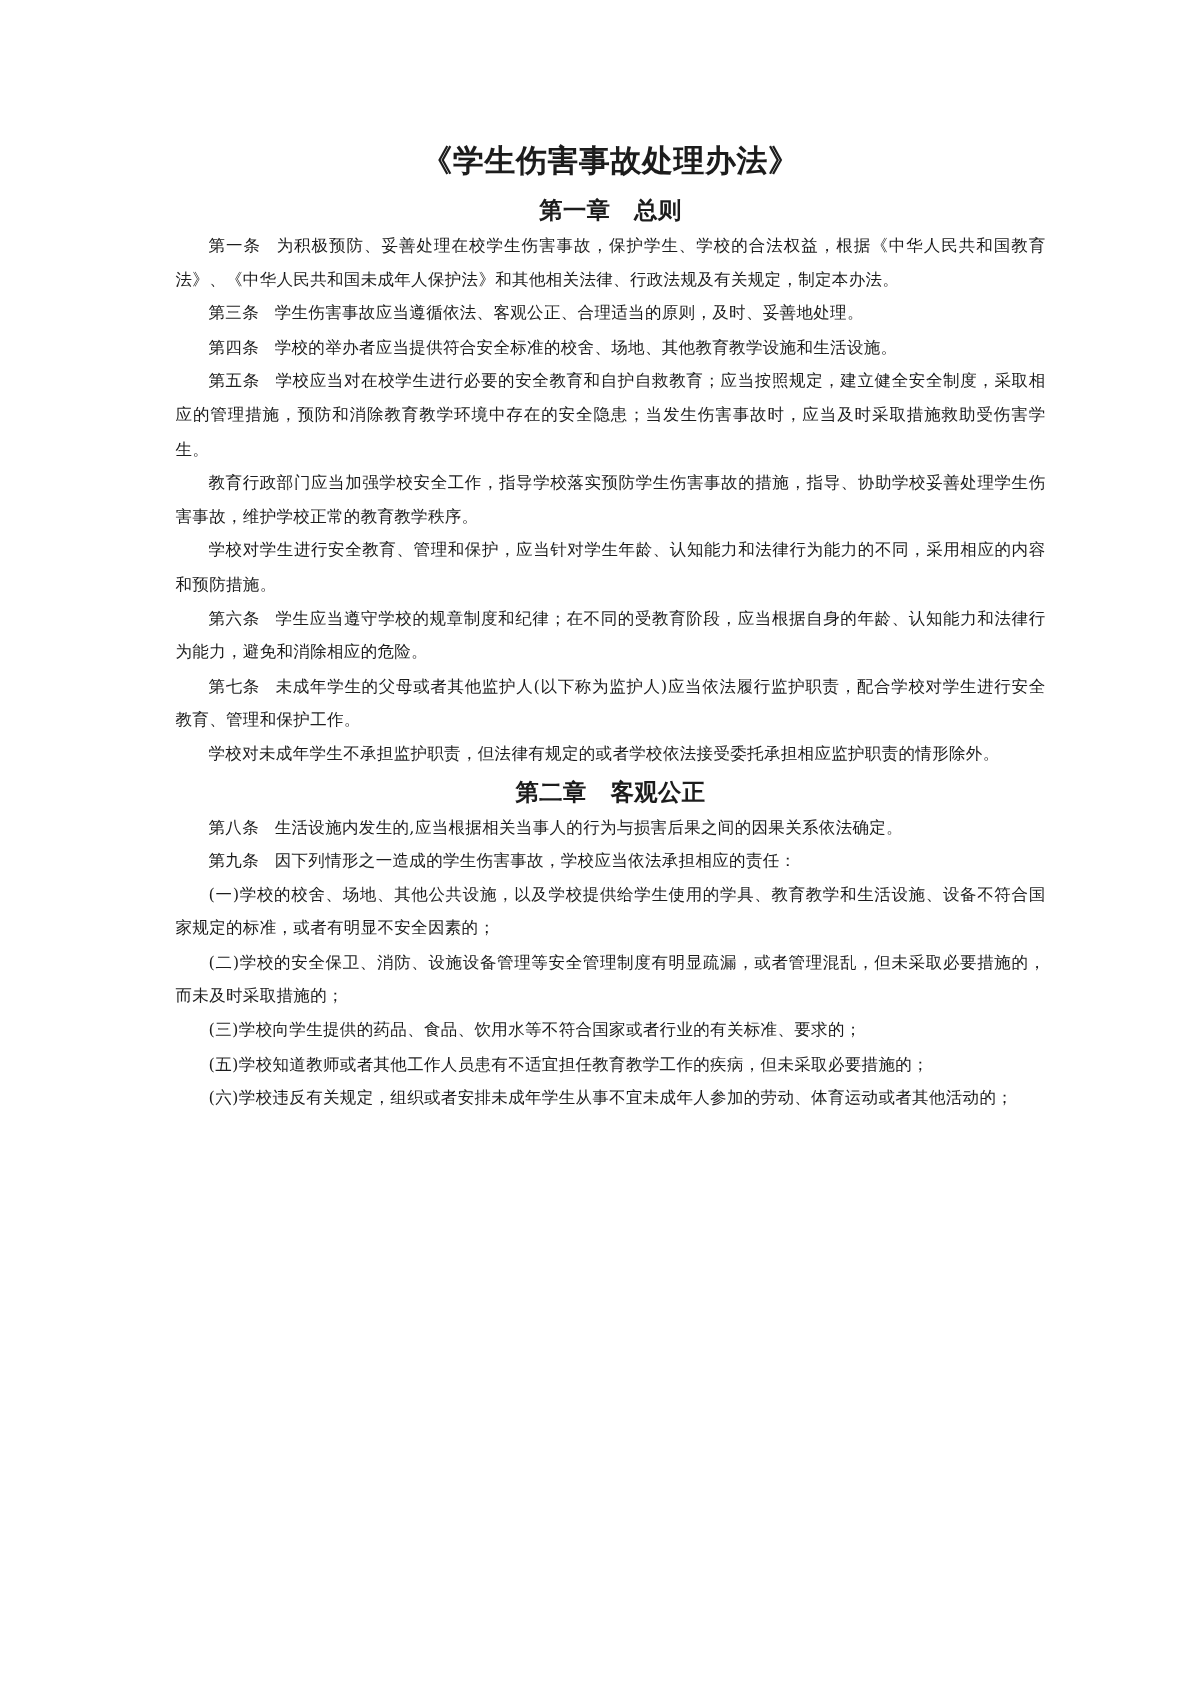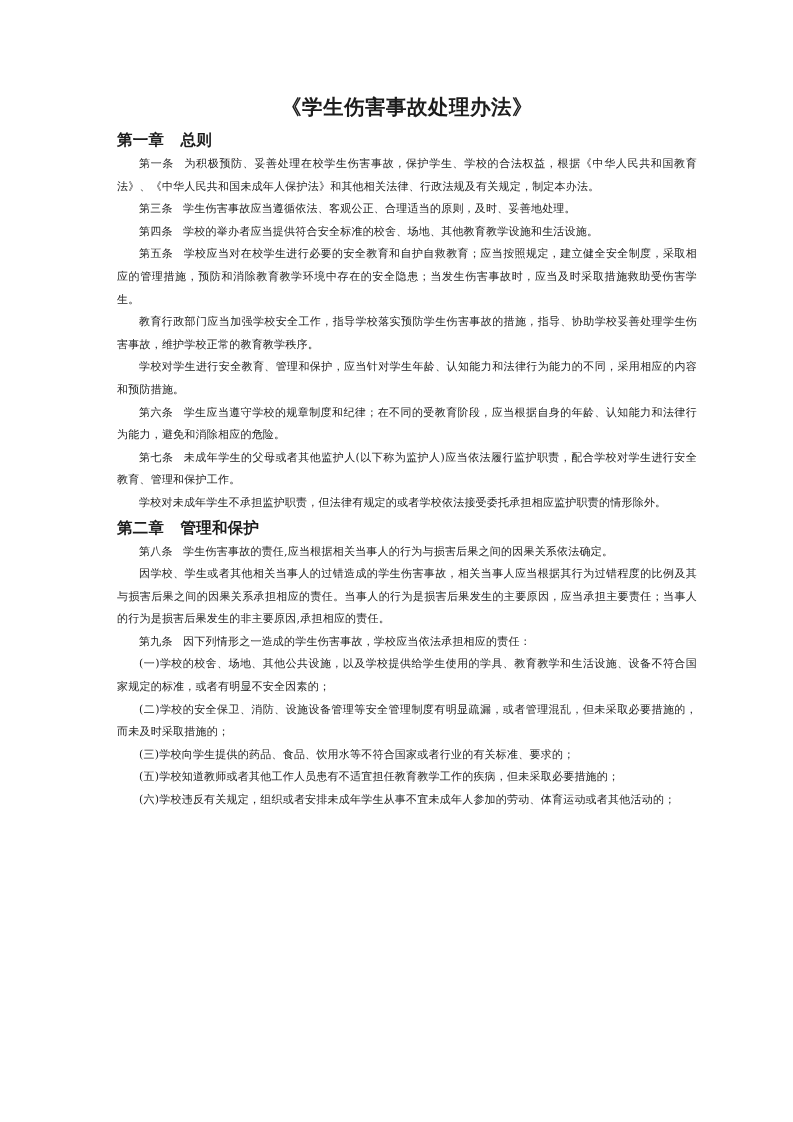--- a/index.html
+++ b/index.html
@@ -31,20 +31,21 @@
     font-size: 20.5px;
     font-weight: bold;
     text-align: center;
     letter-spacing: 0.5px;
     line-height: 30px;
     margin: 0 0 5px 0;
   }
   .chapter-heading {
     font-size: 15.5px;
     font-weight: bold;
+    text-align: center;
     line-height: 25px;
     margin: 0 0 1px 0;
     letter-spacing: 0.3px;
   }
   .chapter-heading .gap {
     display: inline-block;
     width: 16px;
   }
   p.para {
     font-size: 11px;
@@ -72,23 +73,22 @@
         <div class="chapter-heading"><span>第一章</span><span class="gap"></span><span>总则</span></div>
         <p class="para"><span class="artno">第一条</span><span>为积极预防、妥善处理在校学生伤害事故，保护学生、学校的合法权益，根据《中华人民共和国教育法》、《中华人民共和国未成年人保护法》和其他相关法律、行政法规及有关规定，制定本办法。</span></p>
         <p class="para"><span class="artno">第三条</span><span>学生伤害事故应当遵循依法、客观公正、合理适当的原则，及时、妥善地处理。</span></p>
         <p class="para"><span class="artno">第四条</span><span>学校的举办者应当提供符合安全标准的校舍、场地、其他教育教学设施和生活设施。</span></p>
         <p class="para"><span class="artno">第五条</span><span>学校应当对在校学生进行必要的安全教育和自护自救教育；应当按照规定，建立健全安全制度，采取相应的管理措施，预防和消除教育教学环境中存在的安全隐患；当发生伤害事故时，应当及时采取措施救助受伤害学生。</span></p>
         <p class="para"><span>教育行政部门应当加强学校安全工作，指导学校落实预防学生伤害事故的措施，指导、协助学校妥善处理学生伤害事故，维护学校正常的教育教学秩序。</span></p>
         <p class="para"><span>学校对学生进行安全教育、管理和保护，应当针对学生年龄、认知能力和法律行为能力的不同，采用相应的内容和预防措施。</span></p>
         <p class="para"><span class="artno">第六条</span><span>学生应当遵守学校的规章制度和纪律；在不同的受教育阶段，应当根据自身的年龄、认知能力和法律行为能力，避免和消除相应的危险。</span></p>
         <p class="para"><span class="artno">第七条</span><span>未成年学生的父母或者其他监护人(以下称为监护人)应当依法履行监护职责，配合学校对学生进行安全教育、管理和保护工作。</span></p>
         <p class="para"><span>学校对未成年学生不承担监护职责，但法律有规定的或者学校依法接受委托承担相应监护职责的情形除外。</span></p>
-        <div class="chapter-heading"><span>第二章</span><span class="gap"></span><span>管理和保护</span></div>
-        <p class="para"><span class="artno">第八条</span><span>学生伤害事故的责任,应当根据相关当事人的行为与损害后果之间的因果关系依法确定。</span></p>
-        <p class="para"><span>因学校、学生或者其他相关当事人的过错造成的学生伤害事故，相关当事人应当根据其行为过错程度的比例及其与损害后果之间的因果关系承担相应的责任。当事人的行为是损害后果发生的主要原因，应当承担主要责任；当事人的行为是损害后果发生的非主要原因,承担相应的责任。</span></p>
+        <div class="chapter-heading"><span>第二章</span><span class="gap"></span><span>客观公正</span></div>
+        <p class="para"><span class="artno">第八条</span><span>生活设施内发生的,应当根据相关当事人的行为与损害后果之间的因果关系依法确定。</span></p>
         <p class="para"><span class="artno">第九条</span><span>因下列情形之一造成的学生伤害事故，学校应当依法承担相应的责任：</span></p>
         <p class="para"><span>(一)学校的校舍、场地、其他公共设施，以及学校提供给学生使用的学具、教育教学和生活设施、设备不符合国家规定的标准，或者有明显不安全因素的；</span></p>
         <p class="para"><span>(二)学校的安全保卫、消防、设施设备管理等安全管理制度有明显疏漏，或者管理混乱，但未采取必要措施的，而未及时采取措施的；</span></p>
         <p class="para"><span>(三)学校向学生提供的药品、食品、饮用水等不符合国家或者行业的有关标准、要求的；</span></p>
         <p class="para"><span>(五)学校知道教师或者其他工作人员患有不适宜担任教育教学工作的疾病，但未采取必要措施的；</span></p>
         <p class="para"><span>(六)学校违反有关规定，组织或者安排未成年学生从事不宜未成年人参加的劳动、体育运动或者其他活动的；</span></p>
       </div>
 
   </div>
 </div>

